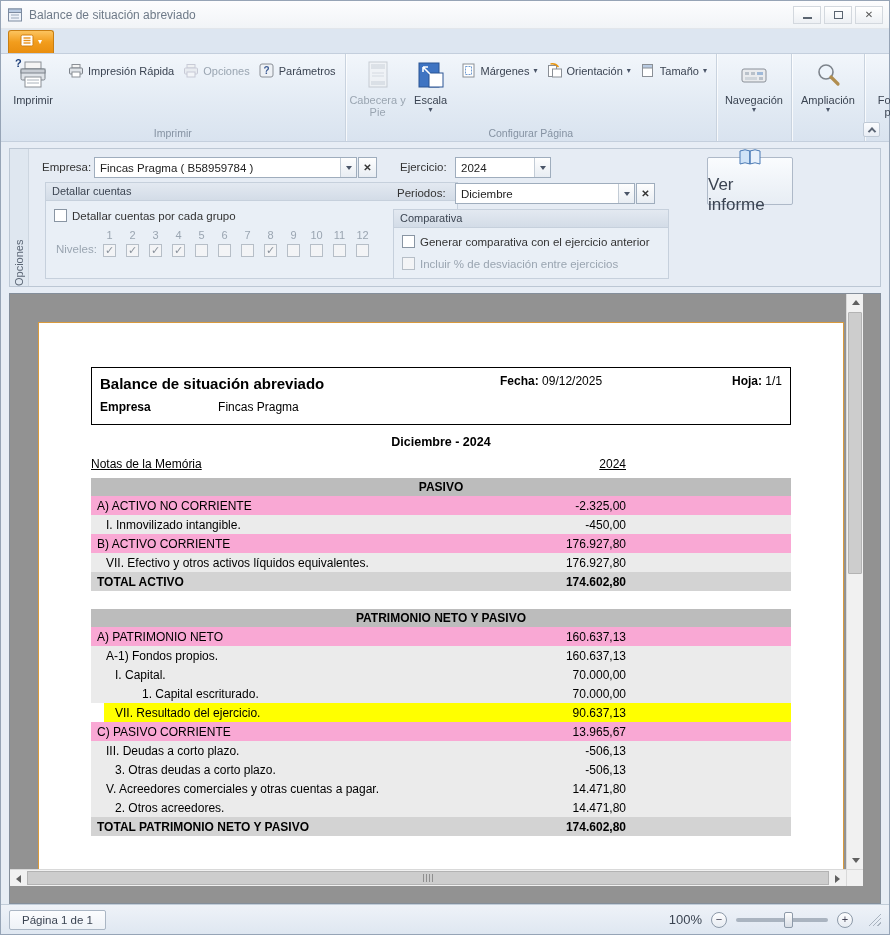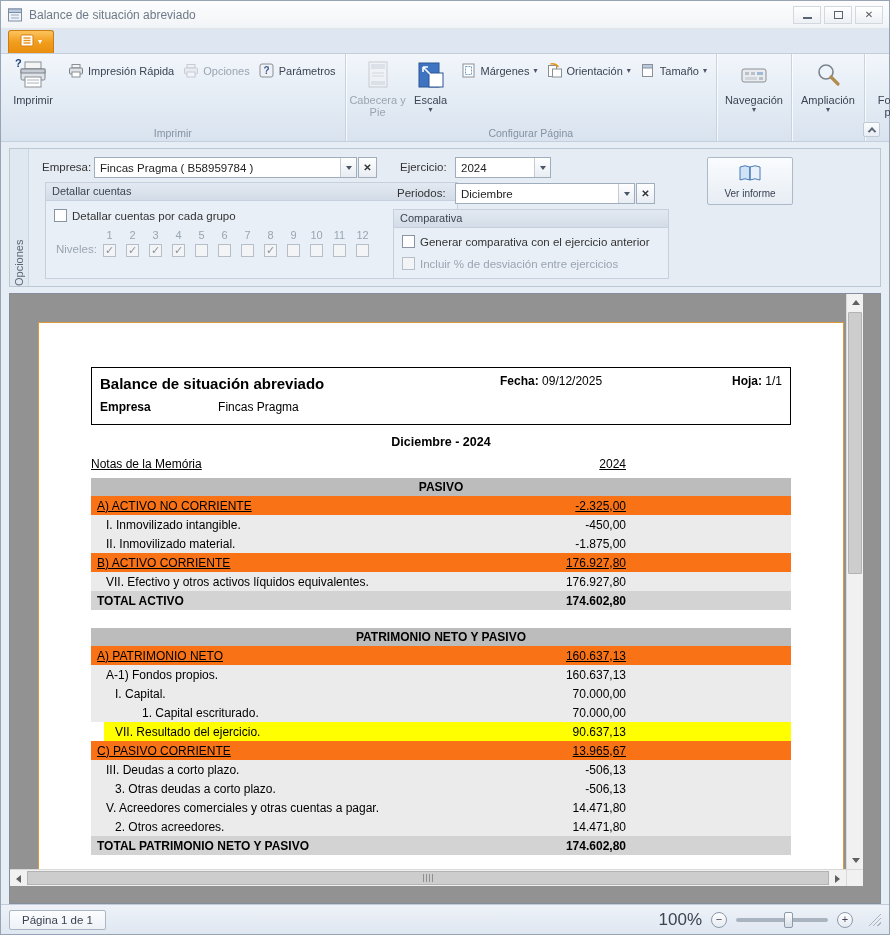--- a/index.html
+++ b/index.html
@@ -50,21 +50,21 @@
   .tri-down { width:0; height:0; border-left:3.5px solid transparent; border-right:3.5px solid transparent; border-top:4px solid #4a5568; }
   .xbtn { width:19px; height:21px; border:1px solid #9fadbd; background:linear-gradient(#fefefe,#e8edf3); display:flex; align-items:center; justify-content:center; font-size:10px; font-weight:bold; color:#333; }
   .groupbox { border:1px solid #c6d0dc; background:#e9eff6; }
   .groupbox-header { height:18px; line-height:17px; padding-left:6px; background:linear-gradient(#e3e9f1,#d3dce7); border-bottom:1px solid #c6d0dc; font-size:11px; color:#3c4552; }
   .cb-row { display:flex; align-items:center; gap:5px; }
   .checkbox { width:13px; height:13px; border:1px solid #8995a3; background:#fff; display:inline-flex; align-items:center; justify-content:center; font-size:11px; line-height:1; color:#333; flex:0 0 auto; }
   .checkbox.disabled { border-color:#b6bec7; background:#f3f4f6; color:#8a929c !important; }
   .nivel-col { width:23px; display:flex; flex-direction:column; align-items:center; gap:3px; }
   .nivel-num { font-size:11px; color:#9aa5b1; }
   #niveles-grid { display:flex; }
-  .ver-informe { display:flex; flex-direction:column; align-items:center; justify-content:center; gap:3px; border:1px solid #aeb9c8; border-radius:2px; background:linear-gradient(#fafcfe,#e7edf4); font-size:10px; color:#3b4452; cursor:default; }
+  .ver-informe { display:flex; flex-direction:column; align-items:center; justify-content:center; gap:3px; border:1px solid #aeb9c8; border-radius:2px; background:linear-gradient(#fafcfe,#e7edf4); font-size:17px; color:#3b4452; cursor:default; }
 
   
   .preview-wrap { flex:1; margin:0 8px; border:1px solid #848e9a; position:relative; background:#929292; overflow:hidden; }
   .preview-canvas { position:absolute; left:0; top:0; right:17px; bottom:17px; overflow:hidden; }
   .page { position:absolute; left:28px; top:28px; width:806px; height:548px; background:#fff; border:1px solid #d99a3d; font-size:12px; color:#000; }
   .rpt-headerbox { margin:44px 52px 0 52px; height:58px; border:1px solid #000; position:relative; }
   .rpt-hline1 { position:relative; padding:7px 8px 0 8px; height:26px; }
   .rpt-title { font-weight:bold; font-size:15px; }
   .rpt-fecha { position:absolute; left:408px; top:6px; font-size:12px; }
   .rpt-hoja { position:absolute; right:8px; top:6px; font-size:12px; }
@@ -76,21 +76,21 @@
   .rpt-colheads { position:relative; margin:8px 52px 0 52px; height:16px; }
   .u { text-decoration:underline; }
   .rpt-col-right { position:absolute; right:165px; top:0; }
   #report-sections { margin:5px 52px 0 52px; }
   .rpt-section + .rpt-section { margin-top:18px; }
   .rpt-hrow { height:18px; line-height:18px; background:#bcbcbc; font-weight:bold; text-align:center; }
   .rpt-row { display:flex; align-items:center; height:19px; }
   .rpt-row .rl { flex:1; padding-left:6px; white-space:nowrap; }
   .rpt-row .rv { text-align:right; padding-right:165px; white-space:nowrap; }
   .rpt-row.k-item { background:#ebebeb; }
-  .rpt-row.k-group { background:#f97316;text-decoration:underline; }
+  .rpt-row.k-group { background:#f9a8d4; }
   .rpt-row.k-total { background:#d3d3d3; font-weight:bold; }
   .rpt-row.ind-1 .rl { padding-left:15px; }
   .rpt-row.ind-2 .rl { padding-left:24px; }
   .rpt-row.ind-3 .rl { padding-left:51px; }
   .rpt-row.hl { background:linear-gradient(to right,#ffffff 13px,#ffff00 13px); }
 
   
   .vscroll { position:absolute; right:0; top:0; bottom:17px; width:17px; background:#f1f1f1; border-left:1px solid #d9d9d9; }
   .hscroll { position:absolute; left:0; right:17px; bottom:0; height:17px; background:#f1f1f1; border-top:1px solid #d9d9d9; }
   .scroll-corner { position:absolute; right:0; bottom:0; width:17px; height:17px; background:#f1f1f1; border-left:1px solid #d9d9d9; border-top:1px solid #d9d9d9; }
@@ -103,21 +103,21 @@
   .hscroll { display:flex; align-items:stretch; }
   .hbtn-left { position:absolute; left:0; top:0; }
   .hbtn-right { position:absolute; right:0; top:0; }
   .hthumb { position:absolute; left:17px; right:17px; top:1px; bottom:1px; background:#cdcdcd; border:1px solid #b3b3b3; display:flex; align-items:center; justify-content:center; }
   .grip-lines { width:11px; height:8px; background:repeating-linear-gradient(90deg,#8f8f8f 0 1px,transparent 1px 3px); }
 
   
   .statusbar { height:30px; flex:0 0 auto; background:linear-gradient(#eef2f8,#dfe7f1); border-top:1px solid #c2cdd9; display:flex; align-items:center; padding:0 8px; }
   .page-box { border:1px solid #aab6c4; background:linear-gradient(#fbfcfe,#eef2f7); font-size:11.5px; color:#3b4452; padding:3px 12px; border-radius:2px; }
   .status-right { margin-left:auto; display:flex; align-items:center; gap:9px; }
-  .zoom-label { font-size:17px; color:#3b4452; }
+  .zoom-label { font-size:13px; color:#3b4452; }
   .zoom-btn { width:16px; height:16px; border:1px solid #8d9aa9; border-radius:50%; background:linear-gradient(#fdfdfe,#e7ecf2); display:flex; align-items:center; justify-content:center; font-size:11px; line-height:1; color:#445; }
   .zoom-slider { width:92px; height:4px; background:#aab4c0; border-radius:2px; position:relative; }
   .zoom-thumb { position:absolute; left:52%; top:-6px; width:9px; height:16px; background:linear-gradient(#fdfdfd,#d8dee6); border:1px solid #8d9aa9; border-radius:2px; }
   .resize-grip { width:13px; height:13px; margin-left:6px; background:repeating-linear-gradient(-45deg,transparent 0 2px,#aab4c0 2px 3px); clip-path:polygon(100% 0,100% 100%,0 100%); }
 </style>
 </head>
 <body>
 
 <div class="window">
 
@@ -482,24 +482,20 @@
             <div class="rpt-section">
               <div class="rpt-hrow">PASIVO</div>
               <div class="rpt-row k-group ind-0">
                 <span class="rl">A) ACTIVO NO CORRIENTE</span>
                 <span class="rv">-2.325,00</span>
               </div>
               <div class="rpt-row k-item ind-1">
                 <span class="rl">I. Inmovilizado intangible.</span>
                 <span class="rv">-450,00</span>
               </div>
-              <div class="rpt-row k-item ind-1">
-                <span class="rl">II. Inmovilizado material.</span>
-                <span class="rv">-1.875,00</span>
-              </div>
               <div class="rpt-row k-group ind-0">
                 <span class="rl">B) ACTIVO CORRIENTE</span>
                 <span class="rv">176.927,80</span>
               </div>
               <div class="rpt-row k-item ind-1">
                 <span class="rl">VII. Efectivo y otros activos líquidos equivalentes.</span>
                 <span class="rv">176.927,80</span>
               </div>
               <div class="rpt-row k-total ind-0">
                 <span class="rl">TOTAL ACTIVO</span>

